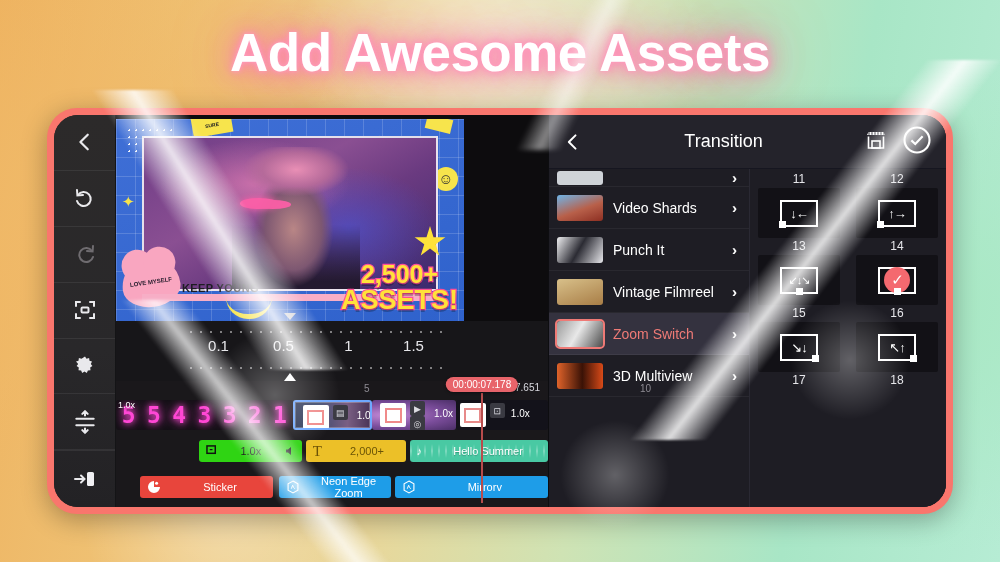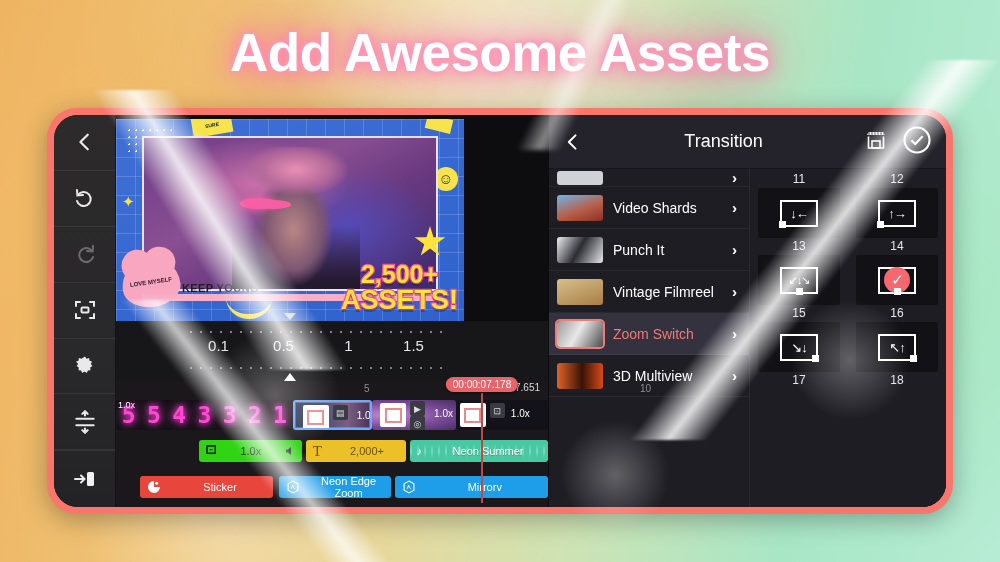--- a/index.html
+++ b/index.html
@@ -516,21 +516,21 @@
               </div>
               <div style="width:6px"></div>
               <div class="fx yellow" style="width:145px">
                 <span class="ic" style="font-family:'Liberation Serif',serif; font-size:15px; color:#6c5307;">T</span>
                 <span style="flex:1 1 auto; text-align:center; color:#6b5406;">2,000+</span>
               </div>
               <div style="width:5px"></div>
               <div class="fx teal" style="width:200px">
                 <span class="wave"></span>
                 <span class="ic">♪</span>
-                <span class="txt" style="flex:1 1 auto; text-align:center; color:#fff; text-shadow:0 1px 1px rgba(0,0,0,.25);">Neon Summer</span>
+                <span class="txt" style="flex:1 1 auto; text-align:center; color:#fff; text-shadow:0 1px 1px rgba(0,0,0,.25);">Hello Summer</span>
               </div>
             </div>
 
             <div class="trackrow">
               <div style="width:31px"></div>
               <div class="fx red" style="width:174px">
                 <span class="ic">
                   <svg width="14" height="14" viewBox="0 0 14 14" fill="#fff">
                       <path d="M7 1a6 6 0 1 0 6 6H7z"></path>
                       <circle cx="9.6" cy="3.2" r="1.5"></circle>

